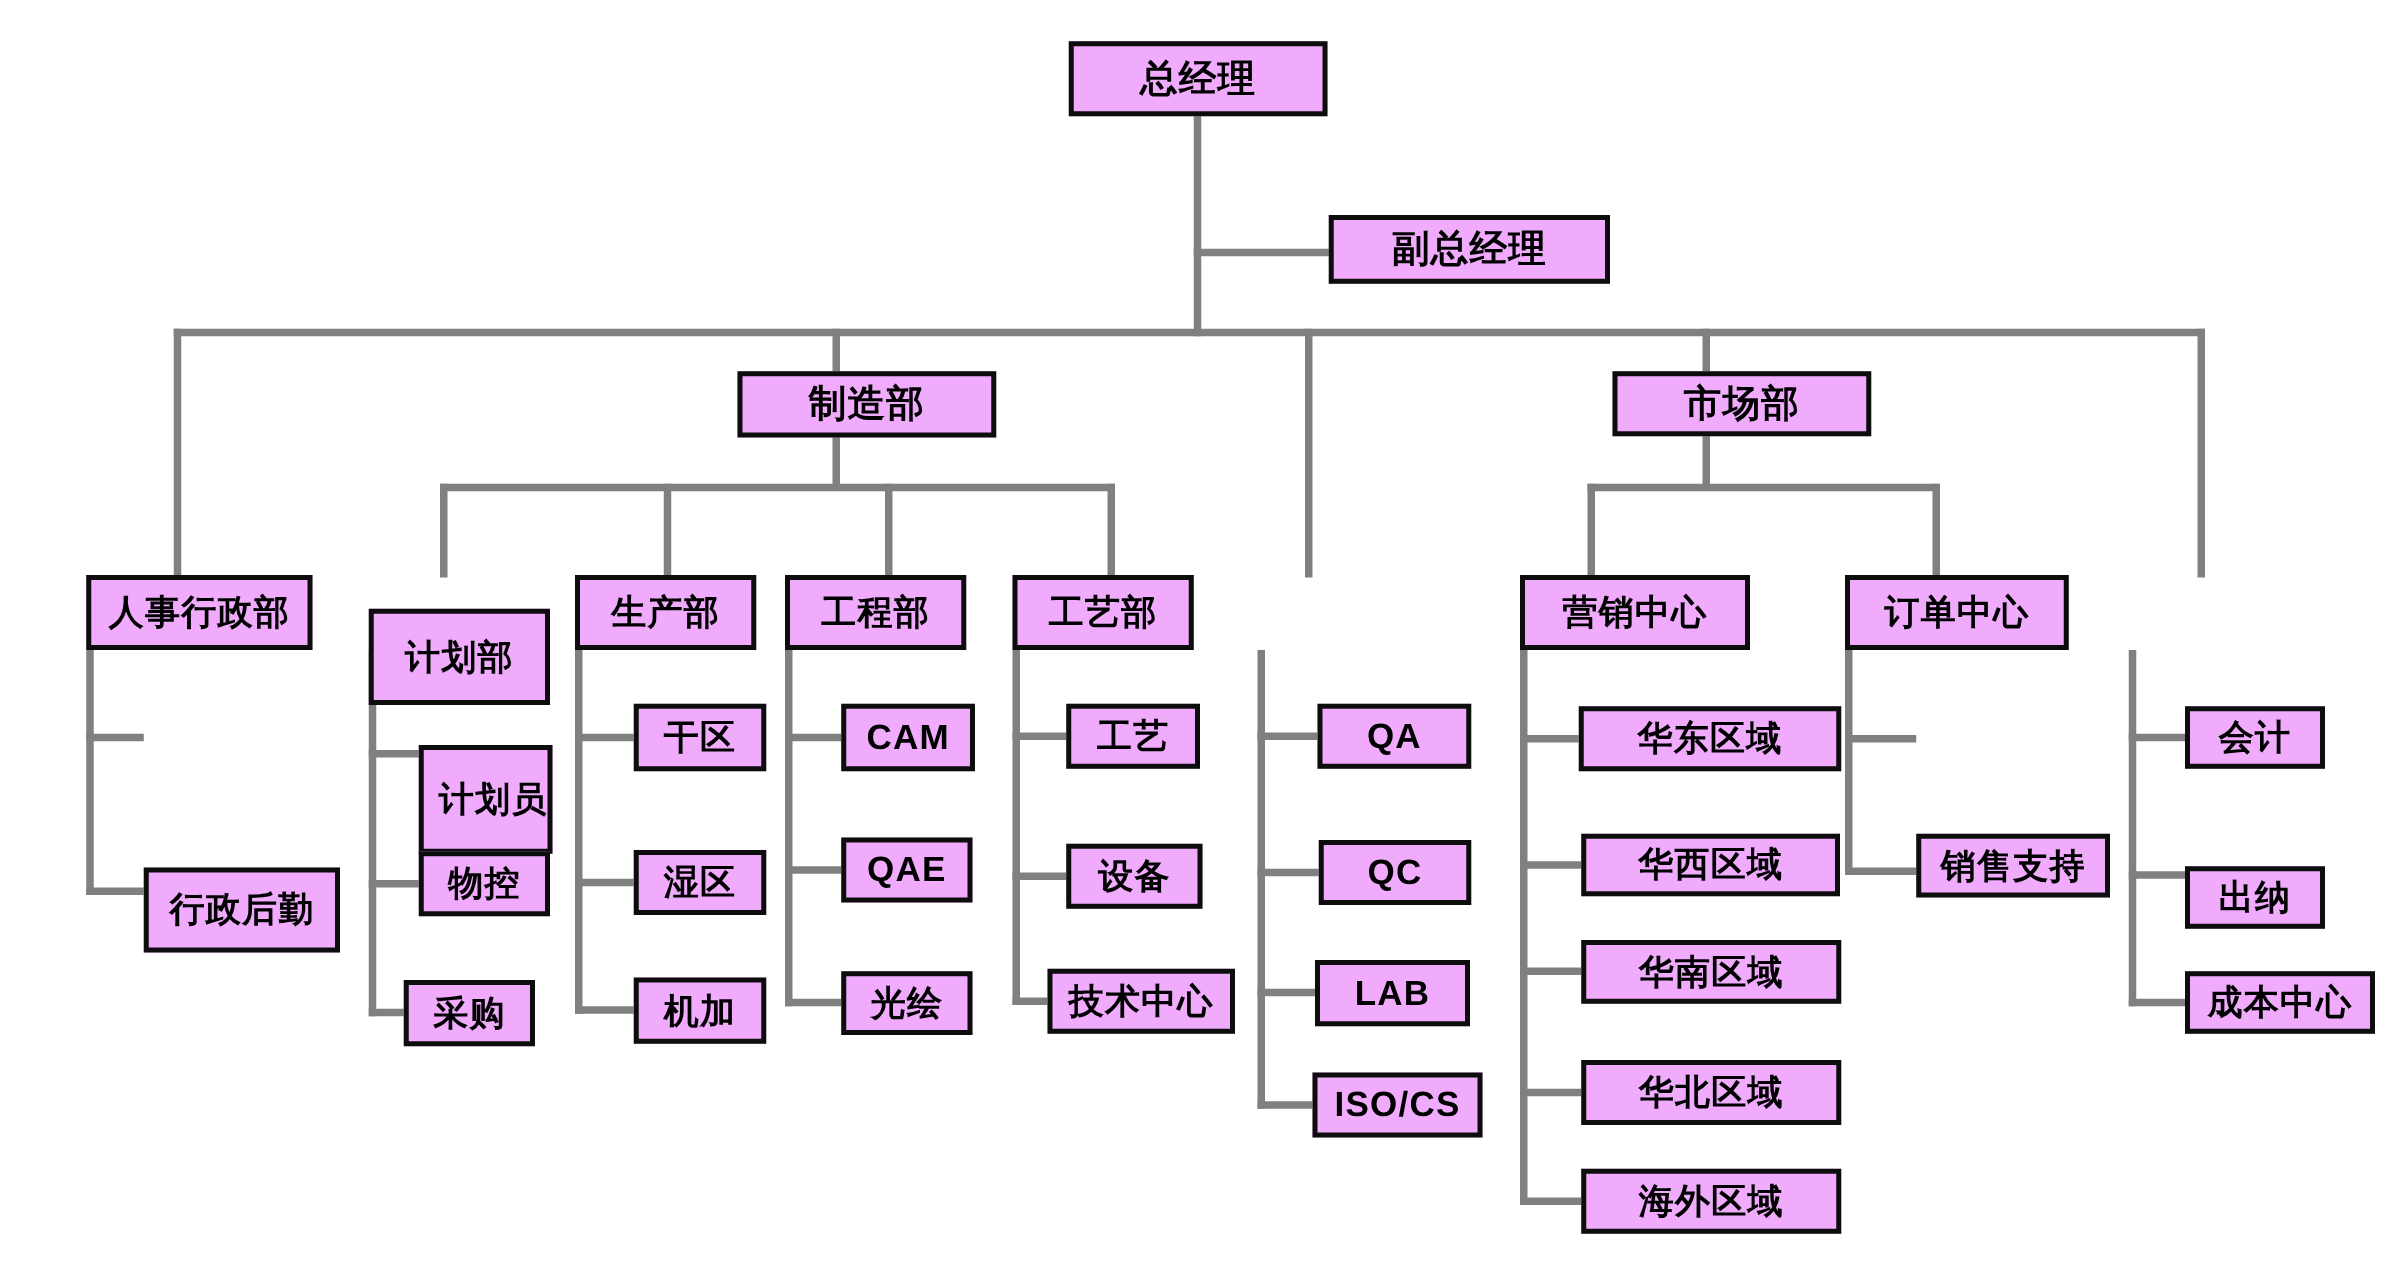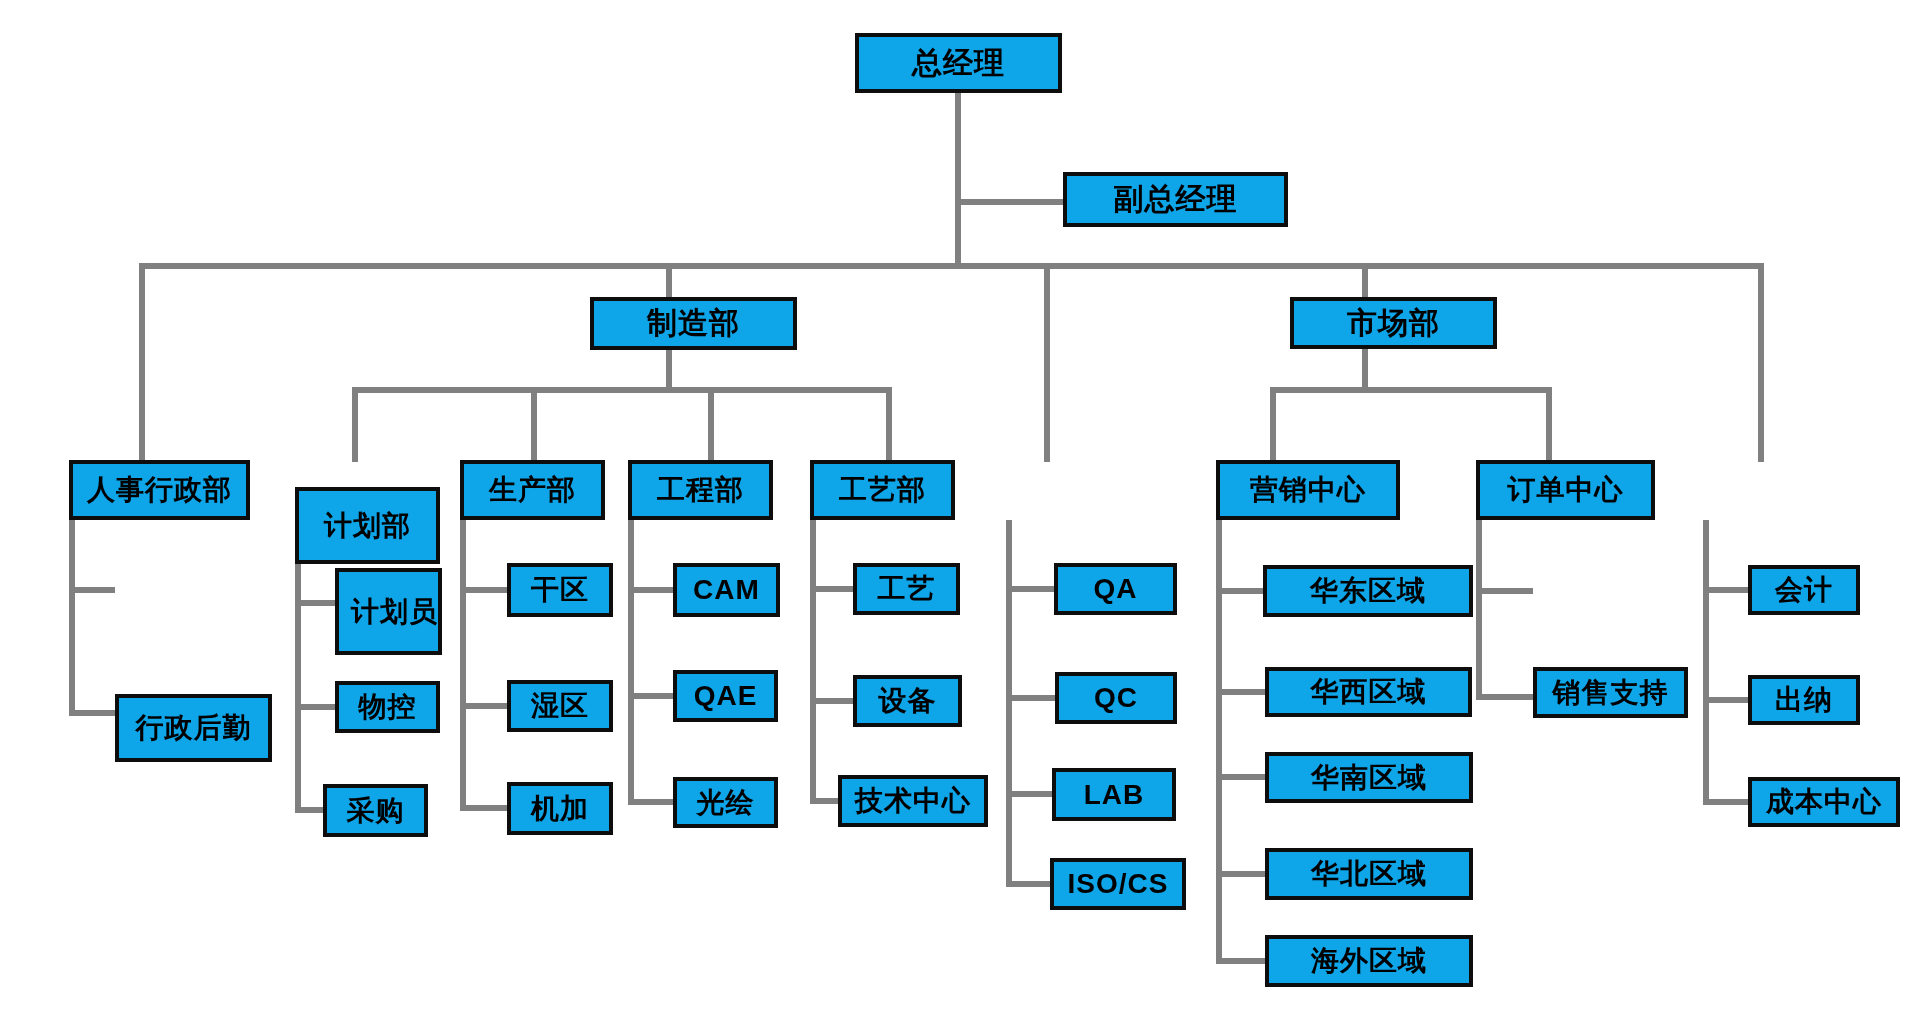--- a/index.html
+++ b/index.html
@@ -7,32 +7,32 @@
   body {
     width:1920px; height:1015px;
     font-family:"Liberation Sans","DejaVu Sans",sans-serif;
     overflow:hidden;
   }
   .canvas {
     position:relative; width:1920px; height:1015px; background:#ffffff;
   }
   .box {
     position:absolute;
-    background:#0ea5e9;
+    background:#f0abfc;
     border:4px solid #0d0d0d;
     display:flex; align-items:center; justify-content:center;
     font-weight:700; font-size:28px; color:#000000;
     letter-spacing:1px;
     white-space:nowrap;
   }
   .box.big { font-size:30px; }
   .box.two-line {
     justify-content:flex-start; align-items:center;
     padding-left:12px; line-height:1.25;
-    white-space:normal; word-break:break-all; text-align:right;
+    white-space:normal; word-break:break-all; text-align:right;margin-top:28px;
   }
   .cline {
     position:absolute; background:#808080;
   }
 </style>
 </head>
 <body>
 
 <div class="canvas">
 
@@ -214,20 +214,20 @@
       <span>海外区域</span>
     </div>
 
   <div class="box" style="left:1533px;top:667px;width:155px;height:51px">
       <span>销售支持</span>
     </div>
 
   <div class="box" style="left:1748px;top:565px;width:112px;height:50px">
       <span>会计</span>
     </div>
-  <div class="box" style="left:1748px;top:675px;width:112px;height:50px">
+  <div class="box" style="left:1748px;top:693px;width:112px;height:50px">
       <span>出纳</span>
     </div>
   <div class="box" style="left:1748px;top:777px;width:152px;height:50px">
       <span>成本中心</span>
     </div>
 
 </div>
 
 </body></html>

